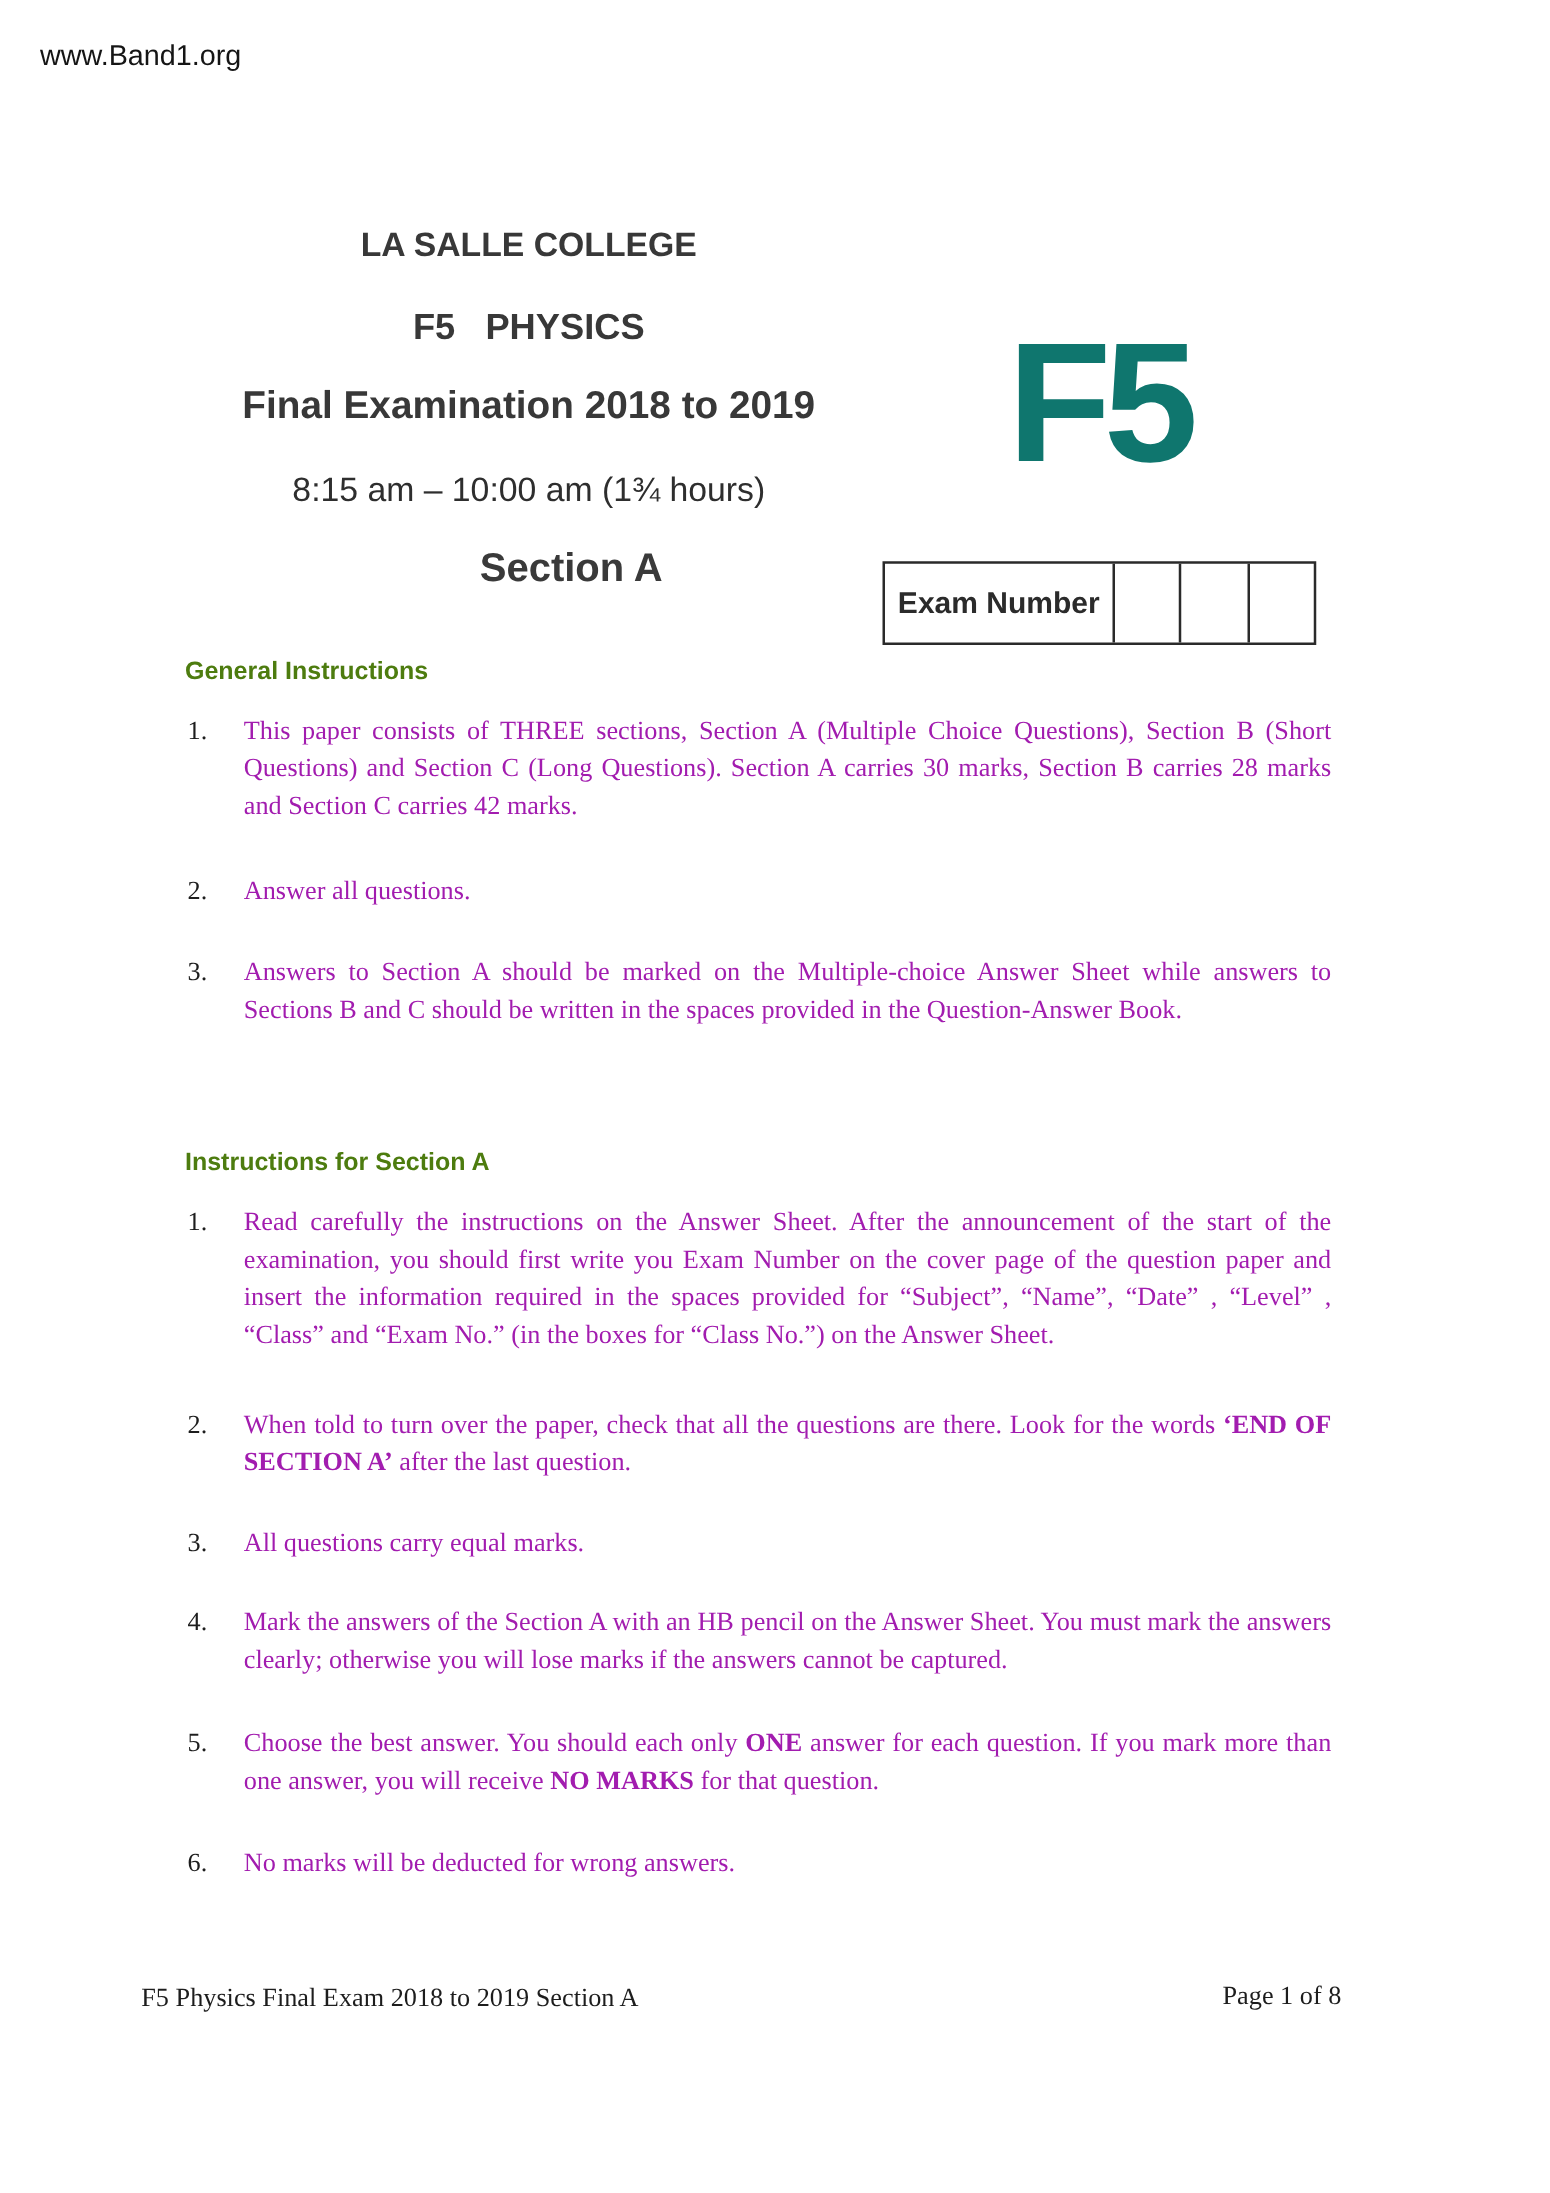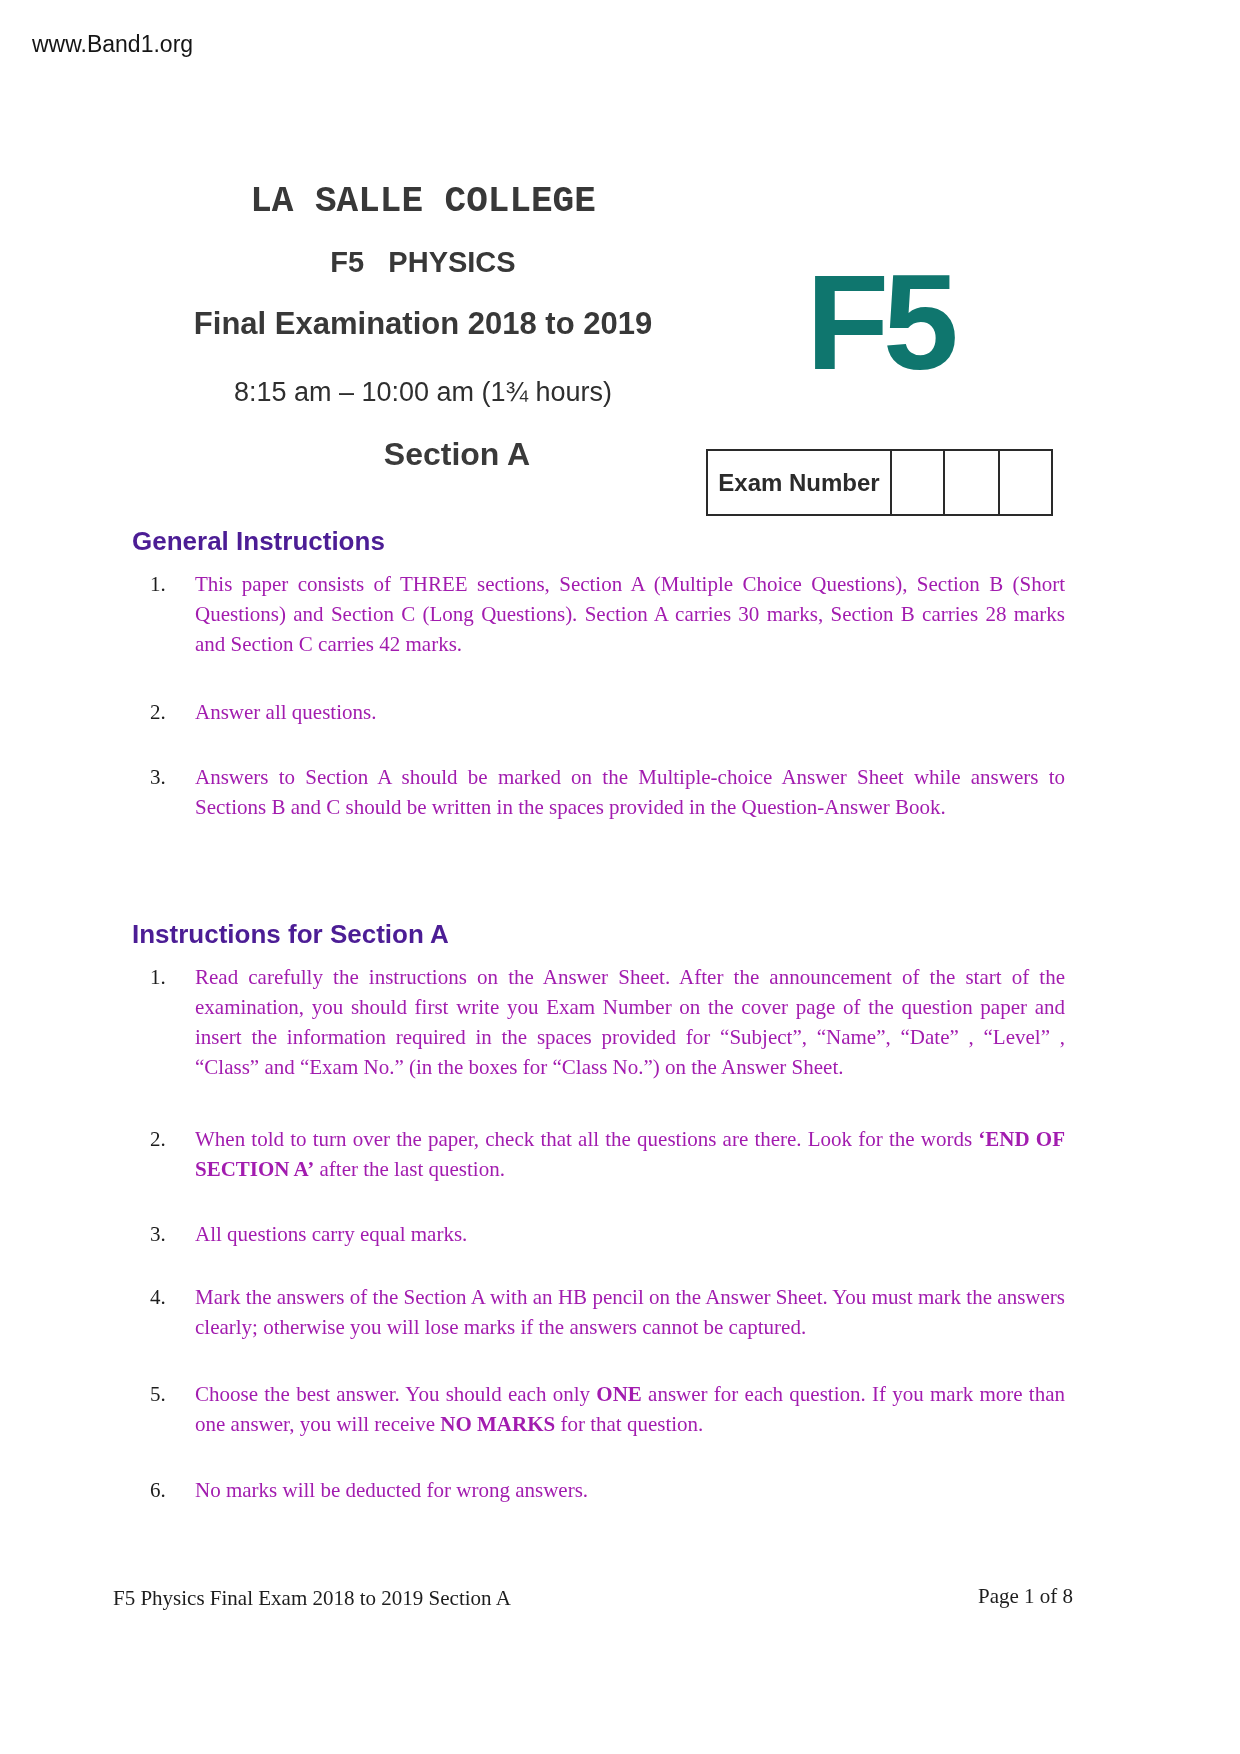--- a/index.html
+++ b/index.html
@@ -12,21 +12,21 @@
     position:absolute; left:32px; top:31px;
     font-family:"Liberation Sans", sans-serif;
     font-size:23px; color:#151515;
   }
   
   .title-line{
     position:absolute; left:163px; width:520px; text-align:center;
     font-family:"Liberation Sans", sans-serif; font-weight:bold; color:#383838;
     white-space:pre;
   }
-  .t-school{ top:181px; font-size:36px;font-family:Liberation Mono, monospace; }
+  .t-school{ top:181px; font-size:27px; }
   .t-subject{ top:246px; font-size:29px; }
   .t-exam{ top:306px; font-size:31px; }
   .t-time{ top:377px; font-size:27px; font-weight:normal; color:#2e2e2e; }
   .t-section{ top:436px; left:197px; font-size:32px; color:#3a3a3a; }
   
   .f5-badge{
     position:absolute; left:806px; top:212px;
     font-family:Liberation Sans, sans-serif; font-weight:bold;
     font-size:136px; line-height:1; letter-spacing:-6px; color:#0f766e;margin-top:42px;
   }
@@ -38,23 +38,23 @@
   }
   .enb-label{
     width:186px; display:flex; align-items:center; justify-content:center;
     font-family:"Liberation Sans", sans-serif; font-weight:bold;
     font-size:24px; color:#2b2b2b; box-sizing:border-box;
   }
   .enb-cell{ flex:0 0 auto; border-left:2px solid #2a2a2a; box-sizing:border-box; }
   .enb-c1{ width:53px; } .enb-c2{ width:55px; } .enb-c3{ width:53px; }
   
   .sec-heading{
-    position:absolute; left:132px;
+    position:absolute; left:148px;
     font-family:"Liberation Sans", sans-serif; font-weight:bold;
-    font-size:26px; color:#4c1d95;
+    font-size:20px; color:#4d7c0f;
   }
   .h-gi{ top:526px; }
   .h-sa{ top:919px; }
   
   .list-item{ position:absolute; left:150px; width:915px; }
   .list-item .num{
     position:absolute; left:0; top:0;
     font:21px/30px "Liberation Serif", serif; color:#1d1d1d;
   }
   .list-item .txt{

